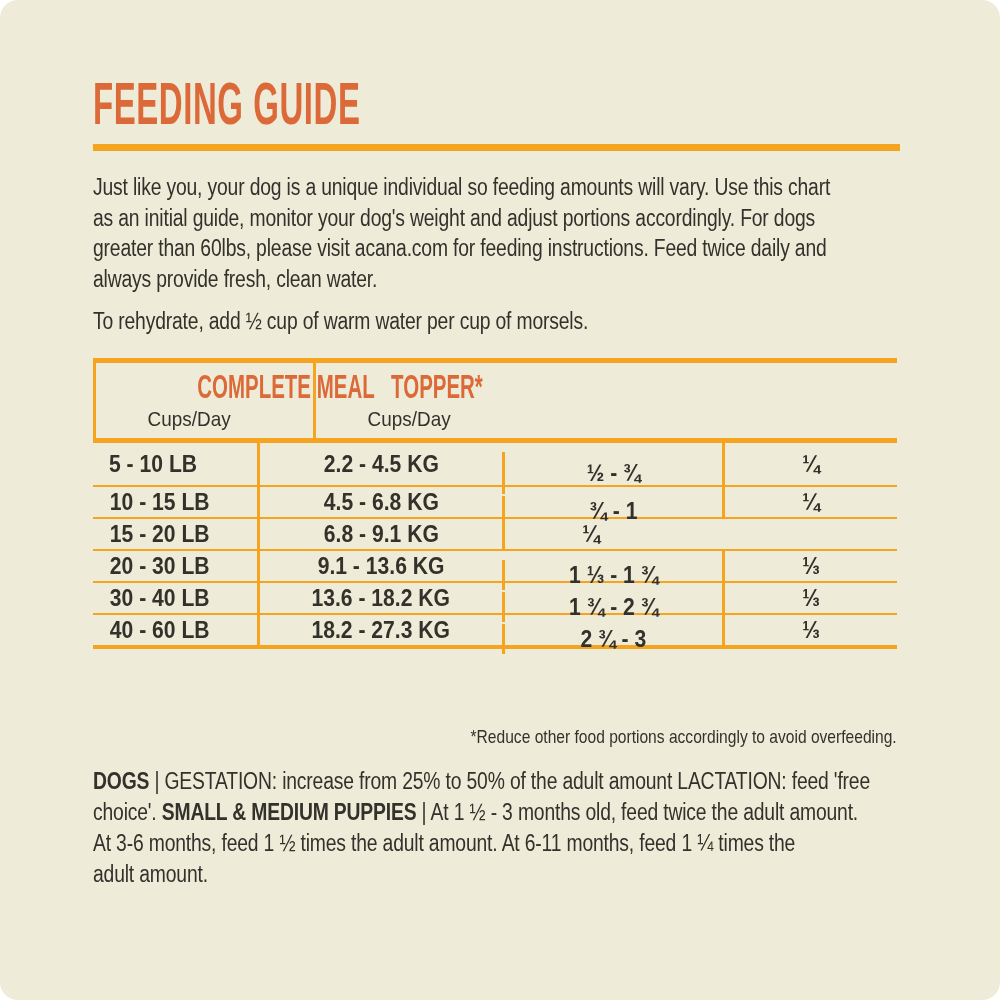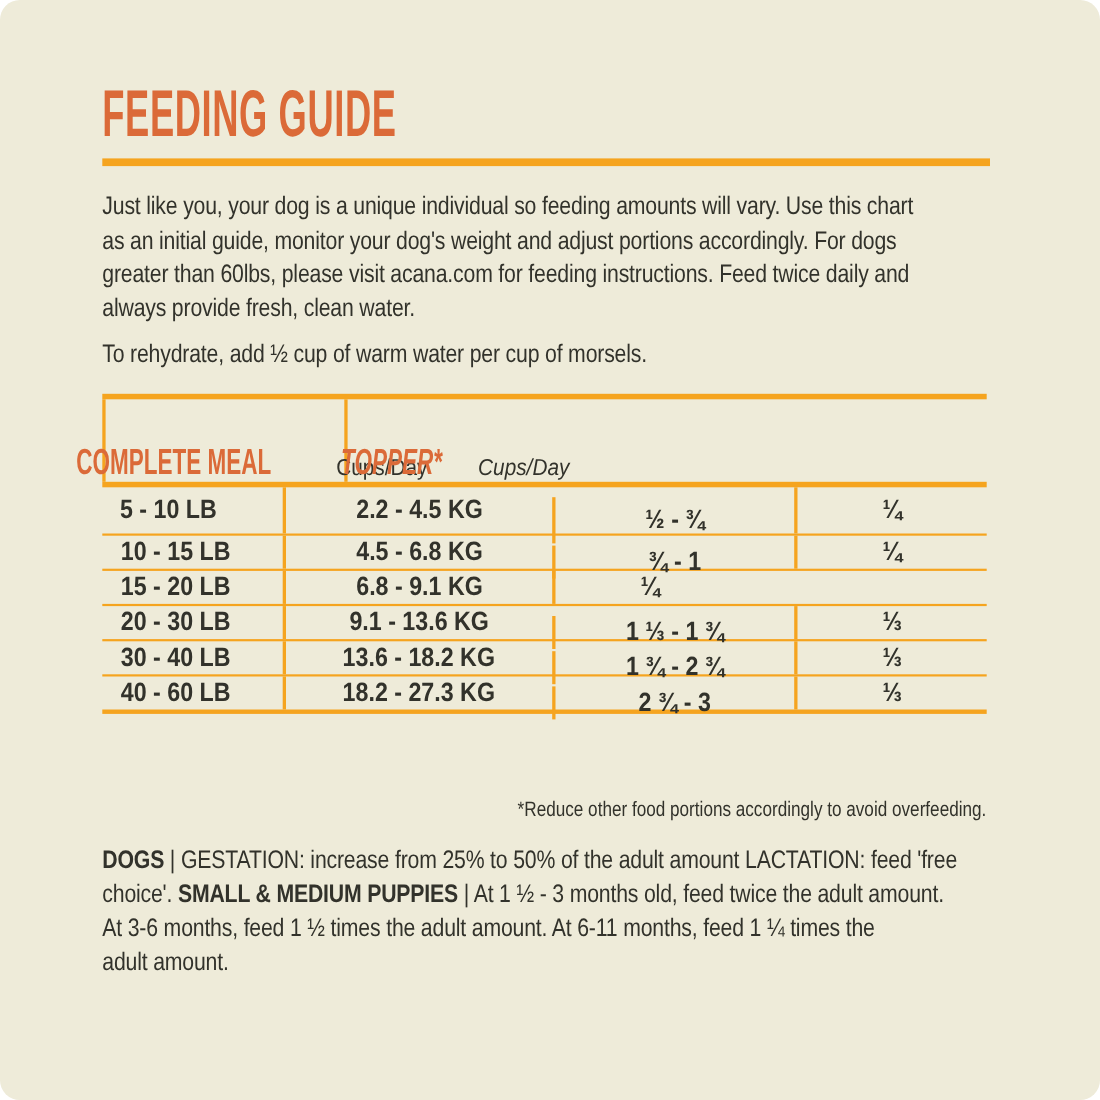--- a/index.html
+++ b/index.html
@@ -57,25 +57,26 @@
     border-bottom:5px solid var(--gold);
   }
   .h-weight{position:relative;width:409px;}
   .h-weight-label{
     position:absolute;left:0;top:50%;transform:translateY(-50%) scaleX(0.62);
     transform-origin:0 50%;
     font-size:34px;font-weight:bold;color:var(--orange);white-space:pre;
   }
   .dog-wrap{position:absolute;left:238px;top:3px;width:92px;height:74px;color:var(--orange);}
   .h-col{
-    display:flex;align-items:flex-end;justify-content:center;
+    display:flex;flex-direction:column;align-items:flex-start;justify-content:center;
     border-left:3px solid var(--gold);
+    padding-left:47px;
   }
   .h-meal{width:220px;}
-  .h-topper{width:175px;font-style:italic;}
+  .h-topper{width:175px;}
   .h-col .h-title{
     font-size:33px;font-weight:bold;color:var(--orange);
     transform:scaleX(0.62);transform-origin:50% 50%;white-space:pre;line-height:1.05;
   }
   .h-col .h-sub{
     font-size:21px;color:var(--ink);margin-top:3px;
     transform:scaleX(0.9);transform-origin:50% 50%;white-space:pre;
   }
   .trow{display:flex;height:42px;align-items:center;}
   .trow + .trow{border-top:2px solid var(--gold);height:32px;}

